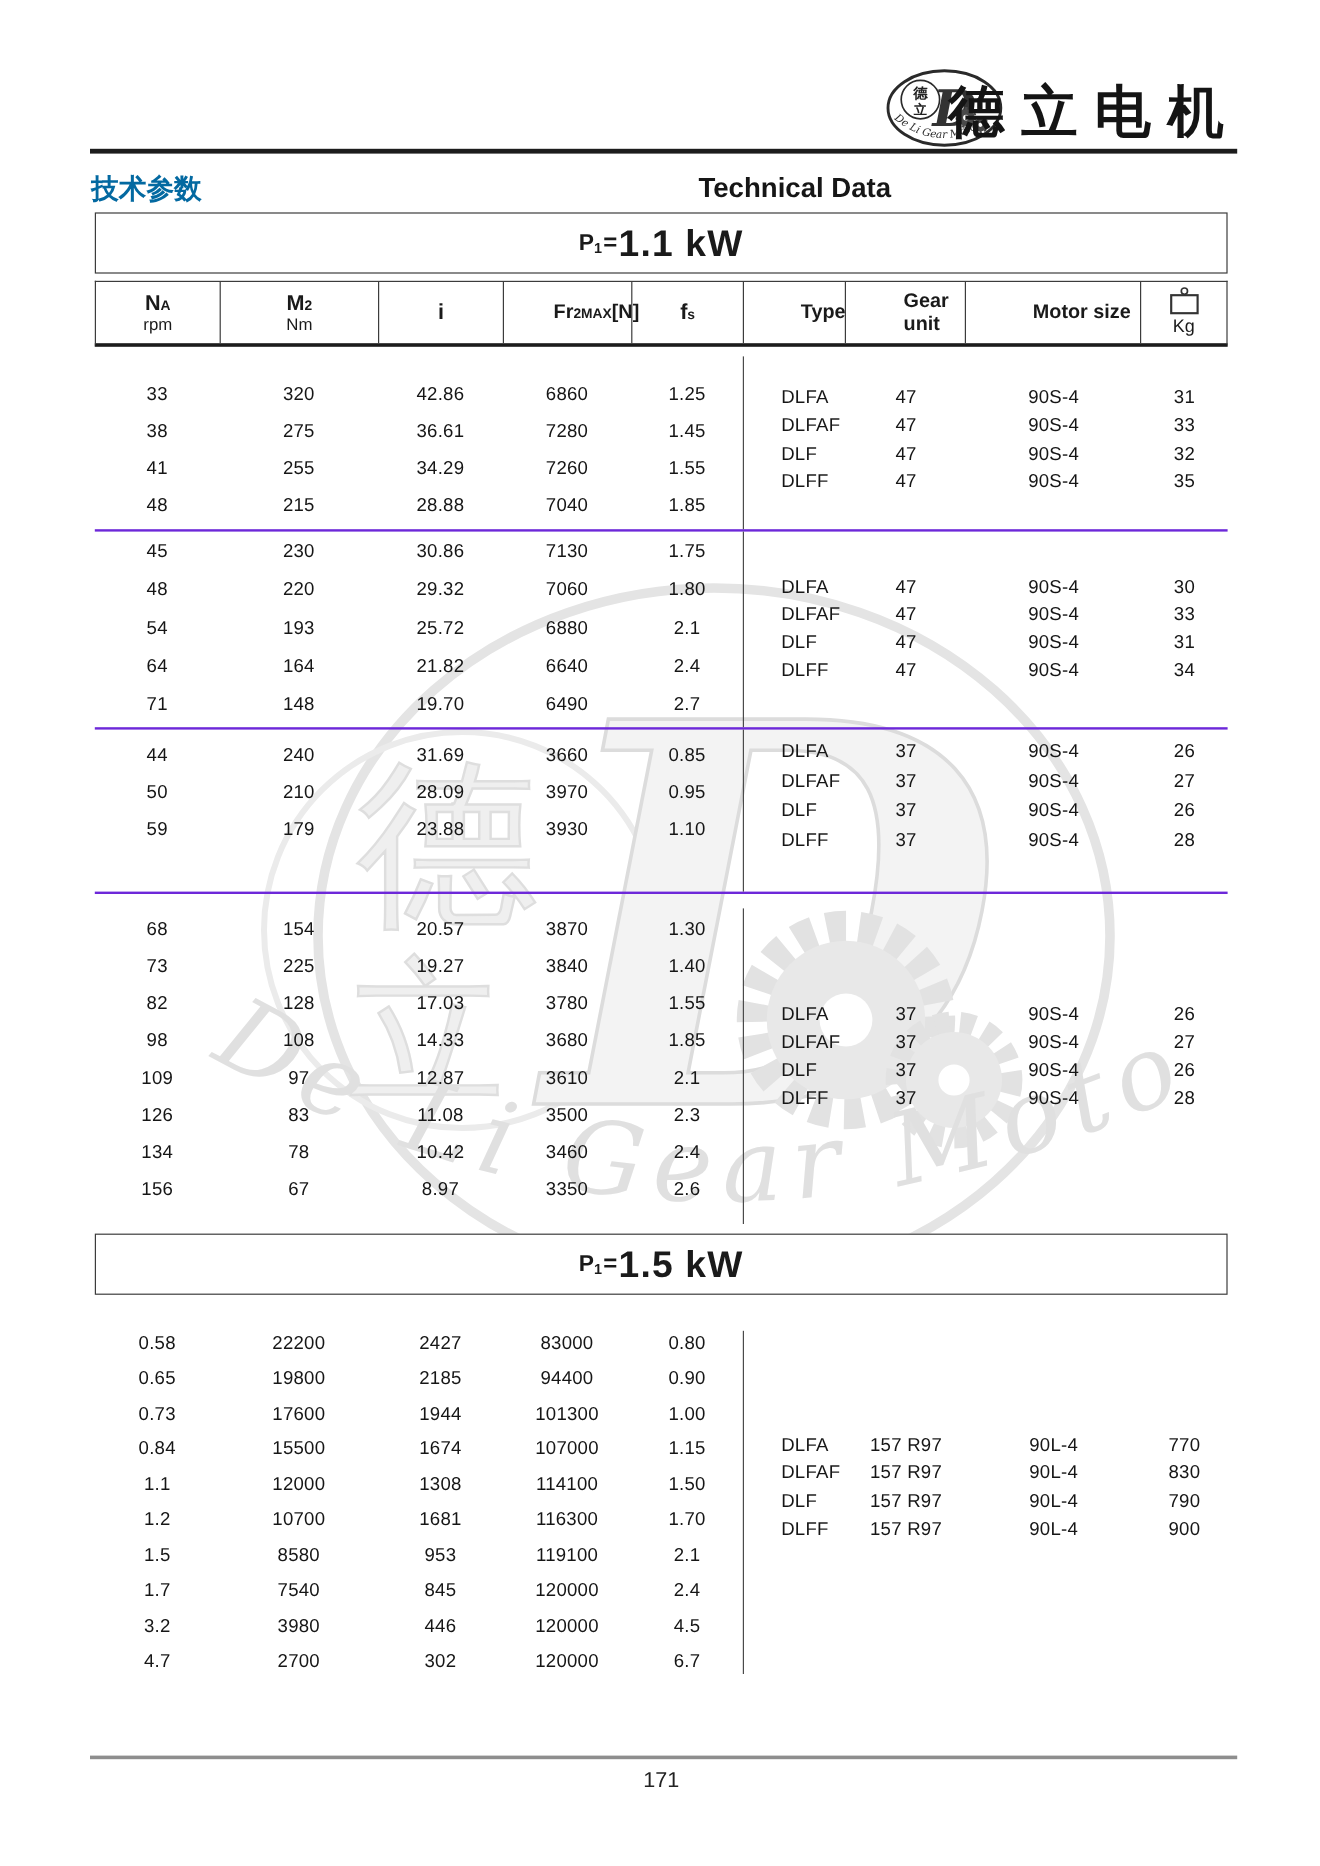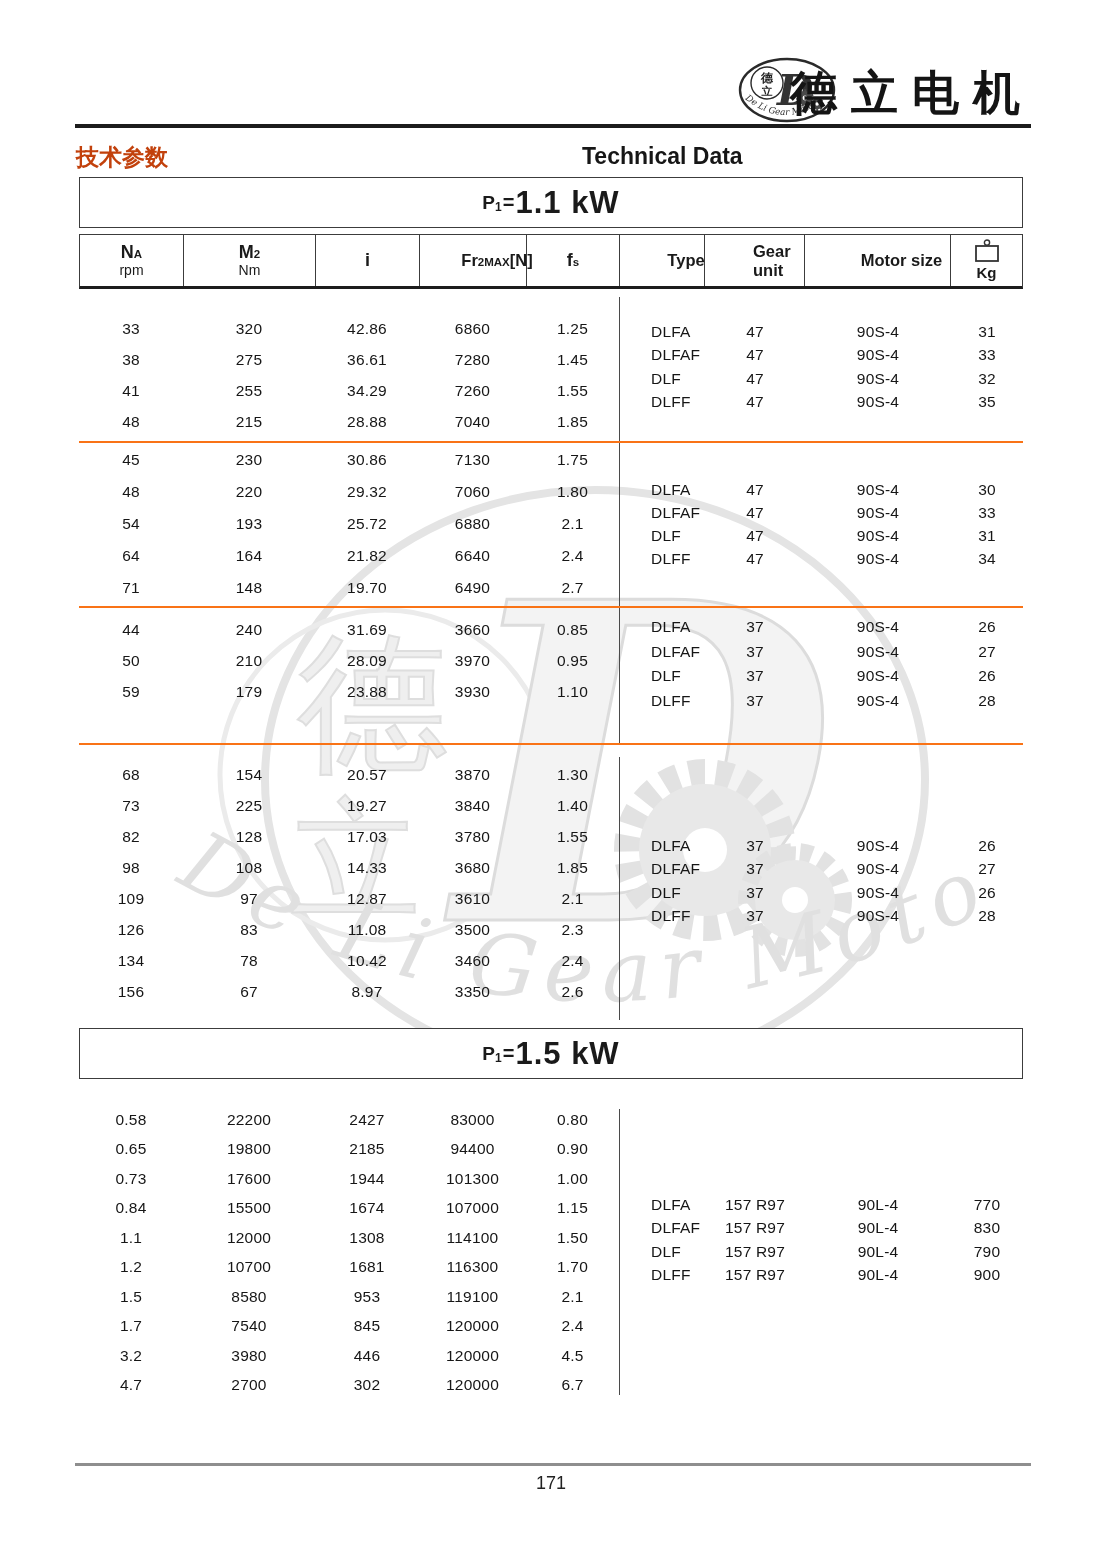--- a/index.html
+++ b/index.html
@@ -11,21 +11,21 @@
   
   .watermark { position:absolute; left:0; top:0; width:1100px; height:1555px; pointer-events:none; }
   
   .brand-emblem { position:absolute; left:737px; top:55px; width:100px; height:74px; }
   .brand-name {
     position:absolute; right:66px; top:62px; white-space:nowrap;
     font-family:"DejaVu Serif", serif; font-weight:bold; font-size:47px;
     letter-spacing:14px; color:#141414;
   }
   .rule-top { position:absolute; left:75px; top:124px; width:956px; height:4px; background:#1c1c1c; }
-  .subtitle-cn { position:absolute; left:76px; top:142px; font-size:23px; font-weight:bold; color:#c2410c; }
+  .subtitle-cn { position:absolute; left:76px; top:142px; font-size:23px; font-weight:bold; color:#0369a1; }
   .subtitle-en { position:absolute; left:582px; top:143px; font-size:23px; font-weight:bold; color:#161616; }
   
   .titlebox {
     position:absolute; left:79px; width:944px; height:51px;
     border:1.6px solid #3c3c3c; background:#fff;
     display:flex; align-items:center; justify-content:center;
   }
   .tb-p   { font-size:19px; font-weight:bold; }
   .tb-sub { font-size:12px; font-weight:bold; position:relative; top:4px; }
   .tb-eq  { font-size:20px; font-weight:bold; margin:0 1px 0 1px; }
@@ -33,29 +33,29 @@
   
   .thead {
     position:absolute; left:79px; top:234px; width:944px; height:55px;
     border:1.4px solid #3c3c3c; border-bottom:3.5px solid #1c1c1c;
     display:flex; background:#fff;
   }
   .th {
     border-right:1.2px solid #3c3c3c; flex:0 0 auto;
     display:flex; flex-direction:column; align-items:center; justify-content:center;
   }
-  .th:last-child { border-right:none; flex:1 1 auto;font-weight:bold; }
+  .th:last-child { border-right:none; flex:1 1 auto; }
   .hmain { font-size:18px; font-weight:bold; line-height:1.05; }
   .hsub  { font-size:11.5px; font-weight:bold; }
   .hunit { font-size:14px; line-height:1.1; margin-top:1px; }
   .hone  { font-size:16.5px; font-weight:bold;margin-left:48px; }
   .kgcell .hunit { font-size:15px; margin-top:1px; }
   
   .group { position:absolute; left:79px; width:944px; }
-  .group.sep { border-bottom:2px solid #f97316; }
+  .group.sep { border-bottom:2px solid #6d28d9; }
   .gleft  { position:absolute; left:0; top:0; bottom:0; width:540px; }
   .gright { position:absolute; left:540px; right:0; top:0; bottom:0; border-left:1.3px solid #4a4a4a; }
   .gright.partial { top:4px; bottom:10px; }
   .rows { display:flex; flex-direction:column; }
   .lrow { display:grid; grid-template-columns:104px 132px 104px 107px 93px; height:var(--rh); }
   .rrow { display:grid; grid-template-columns:85px 100px 146px 72px; height:var(--rh); }
   .lrow > div, .rrow > div {
     display:flex; align-items:center; justify-content:center;
     font-size:15.5px; color:#161616; letter-spacing:0.2px;
   }

